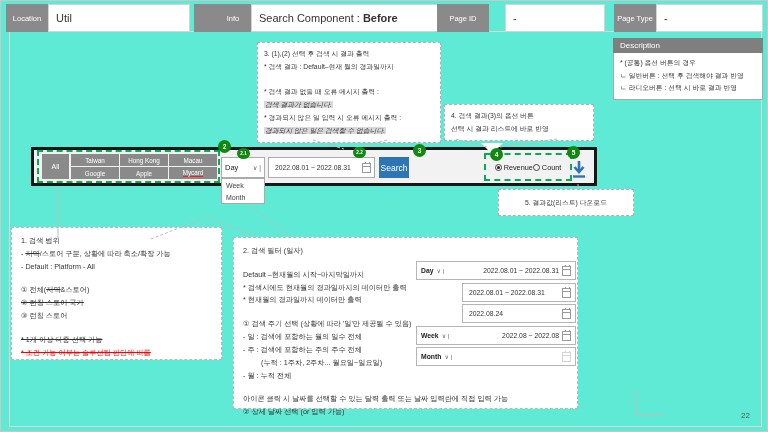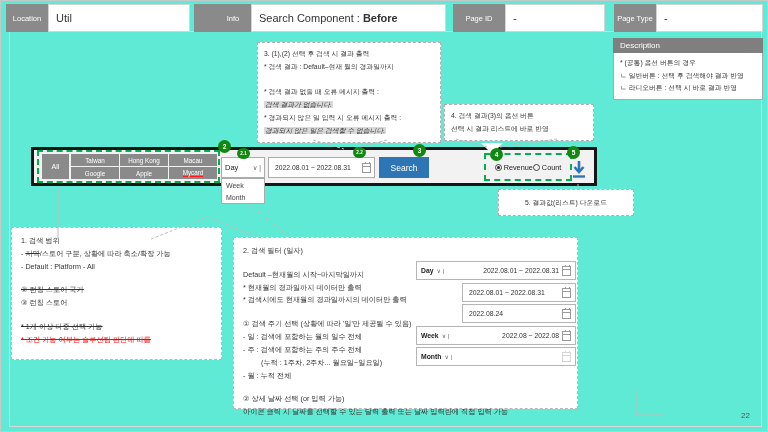--- a/index.html
+++ b/index.html
@@ -46,21 +46,21 @@
 
   .date-field { position:absolute; left:267px; top:156px; width:107px; height:21px; background:#fff;
                 border:1px solid #ababab; font-size:6.8px; color:#333; display:flex;
                 align-items:center; padding:0 3px 0 6px; z-index:3; }
   .cal { width:9px; height:10px; border:1px solid #999; position:relative; margin-left:auto;
          flex:0 0 auto; background:#fff; }
   .cal::before { content:""; position:absolute; left:0; right:0; top:2px; height:1px; background:#999; }
   .cal::after  { content:""; position:absolute; left:2px; top:-2px; width:1px; height:2px;
                  background:#999; box-shadow:4px 0 0 #999; }
 
-  .search-btn { position:absolute; left:378px; top:156px; width:50px; height:21px; background:#2E75B6;
+  .search-btn { position:absolute; left:378px; top:156px; width:30px; height:21px; background:#2E75B6;
                 color:#fff; font-size:8.5px; display:flex; align-items:center; justify-content:center; z-index:3; }
 
   .radio-box { position:absolute; left:483px; top:152px; width:88px; height:28px;
                border:2px dashed #00B050; display:flex; align-items:center; justify-content:center;
                gap:0; font-size:7.3px; color:#222; z-index:3; }
   .radio-opt { display:flex; align-items:center; gap:2px; }
   .radio-dot { width:7px; height:7px; border:1px solid #444; border-radius:50%; position:relative; }
   .radio-dot.sel::after { content:""; position:absolute; left:1px; top:1px; width:3px; height:3px;
                           background:#222; border-radius:50%; }
 
@@ -105,21 +105,21 @@
 <div class="slide">
   <div class="frame"></div>
 
   <div class="hdr-label" style="left:5px;width:42px;">Location</div>
   <div class="hdr-value" style="left:47px;width:142px;">Util</div>
   <div class="hdr-label" style="left:193px;width:78px;">Info</div>
   <div class="hdr-value" style="left:250px;width:195px;">
     <span>Search Component :</span>
     <span class="hv-bold">Before</span>
   </div>
-  <div class="hdr-label" style="left:452px;width:52px;">Page ID</div>
+  <div class="hdr-label" style="left:436px;width:52px;">Page ID</div>
   <div class="hdr-value" style="left:504px;width:100px;">-</div>
   <div class="hdr-label" style="left:613px;width:42px;">Page Type</div>
   <div class="hdr-value" style="left:655px;width:107px;">-</div>
 
   <div class="desc">
     <div class="desc-header">Description</div>
     <div class="desc-body">
       <div>* (공통) 옵션 버튼의 경우</div>
       <div>ㄴ 일반버튼 : 선택 후 검색해야 결과 반영</div>
       <div>ㄴ 라디오버튼 : 선택 시 바로 결과 반영</div>
@@ -201,42 +201,43 @@
 
   <div class="note" style="left:497px;top:188px;width:136px;text-align:center;padding:6px 4px;">
     <div>5. 결과값(리스트) 다운로드</div>
   </div>
 
   <div class="sec" style="left:10px;top:226px;width:211px;height:133px;">
     <div>1. 검색 범위</div>
     <div><span>- </span><span class="strike">지역</span><span>/스토어 구분, 상황에 따라 축소/확장 가능</span></div>
     <div>- Default : Platform - All</div>
     <div class="spacer"></div>
+    <div><span>① 전체(</span><span class="strike">지역</span><span>&amp;스토어)</span></div>
     <div class="strike">② 런칭 스토어 국가</div>
     <div>③ 런칭 스토어</div>
     <div class="spacer"></div>
     <div class="strike">* 1개 이상 다중 선택 가능</div>
     <div class="red">* 조건 가능 여부는 솔루션팀 판단에 따름</div>
   </div>
 
   <div class="sec" style="left:232px;top:236px;width:345px;height:172px;">
     <div>2. 검색 필터 (일자)</div>
     <div class="spacer"></div>
     <div>Default –현재월의 시작~마지막일까지</div>
+    <div>* 검색시에도 현재월의 경과일까지의 데이터만 출력</div>
     <div>* 현재월의 경과일까지 데이터만 출력</div>
-    <div>* 검색시에도 현재월의 경과일까지의 데이터만 출력</div>
     <div class="spacer"></div>
     <div>① 검색 주기 선택 (상황에 따라 '일'만 제공될 수 있음)</div>
     <div>- 일 : 검색에 포함하는 월의 일수 전체</div>
     <div>- 주 : 검색에 포함하는 주의 주수 전체</div>
     <div style="padding-left:18px;">(누적 : 1주차, 2주차... 월요일~일요일)</div>
     <div>- 월 : 누적 전체</div>
     <div class="spacer"></div>
+    <div>아이콘 클릭 시 날짜를 선택할 수 있는 달력 출력 또는 날짜 입력란에 직접 입력 가능</div>
     <div>② 상세 날짜 선택 (or 입력 가능)</div>
-    <div>아이콘 클릭 시 날짜를 선택할 수 있는 달력 출력 또는 날짜 입력란에 직접 입력 가능</div>
   </div>
 
   <div class="ctl" style="left:415px;top:260px;width:160px;">
     <span class="lbl">Day</span>
     <span class="chev">∨ |</span>
     <span class="val">2022.08.01 ~ 2022.08.31</span>
     <span class="cal" style="margin-left:0;"></span>
   </div>
   <div class="ctl" style="left:461px;top:282px;width:114px;">
     <span class="val-l">2022.08.01 ~ 2022.08.31</span>

